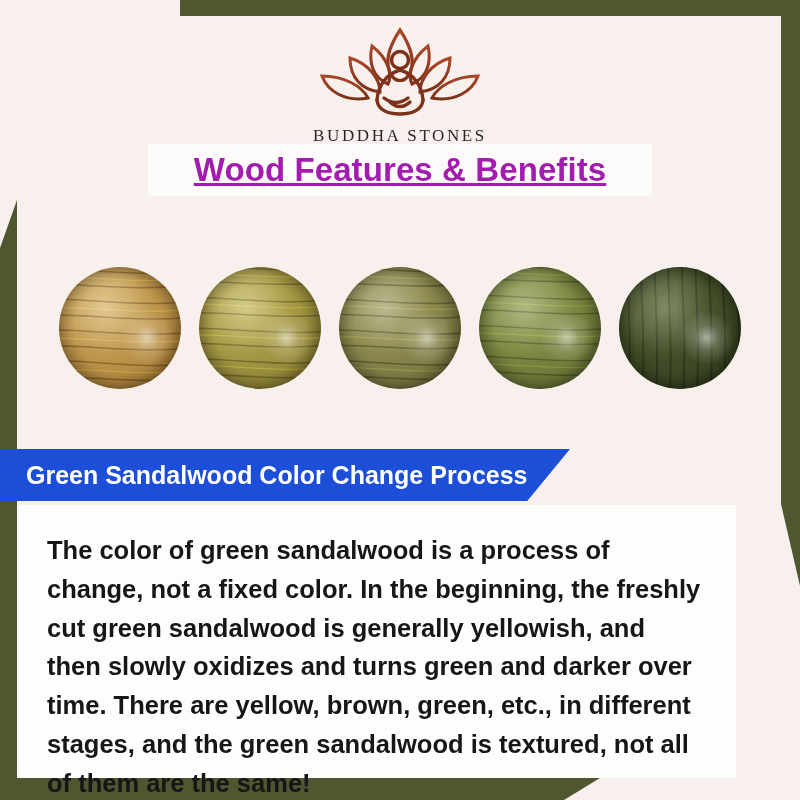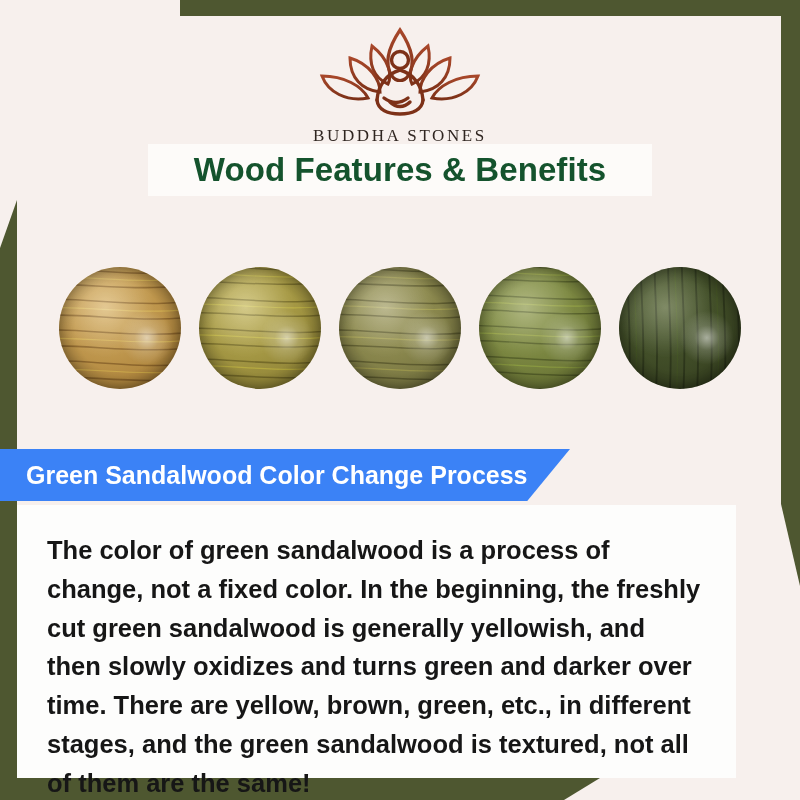--- a/index.html
+++ b/index.html
@@ -90,23 +90,24 @@
     height: 52px;
     background: #fdfbf9;
     display: flex;
     align-items: center;
     justify-content: center;
   }
   .title-text {
     font-family: "Liberation Sans Narrow", "Liberation Sans", sans-serif;
     font-size: 33px;
     font-weight: bold;
-    color: #14532d;
+    color: #a21caf;
     letter-spacing: 0.1px;
     white-space: nowrap;
+    text-decoration: underline;
   }
 
   
   .beads-row {
     position: absolute;
     left: 0;
     top: 258px;
     width: 800px;
     height: 140px;
     display: flex;
@@ -144,21 +145,21 @@
       radial-gradient(circle at 50% 50%, rgba(0,0,0,0) 52%, rgba(0,0,0,0.30) 88%, rgba(0,0,0,0.45) 100%);
   }
 
   
   .section-banner {
     position: absolute;
     left: 0;
     top: 449px;
     width: 570px;
     height: 52px;
-    background: #3b82f6;
+    background: #1d4ed8;
     clip-path: polygon(0 0, 100% 0, 92.5% 100%, 0 100%);
     display: flex;
     align-items: center;
   }
   .section-banner-text {
     font-family: "Liberation Sans Narrow", "Liberation Sans", sans-serif;
     font-size: 25px;
     font-weight: bold;
     color: #ffffff;
     margin-left: 26px;

